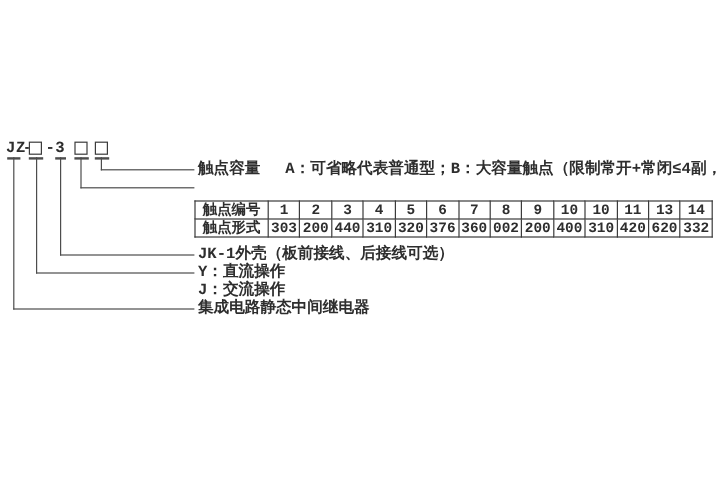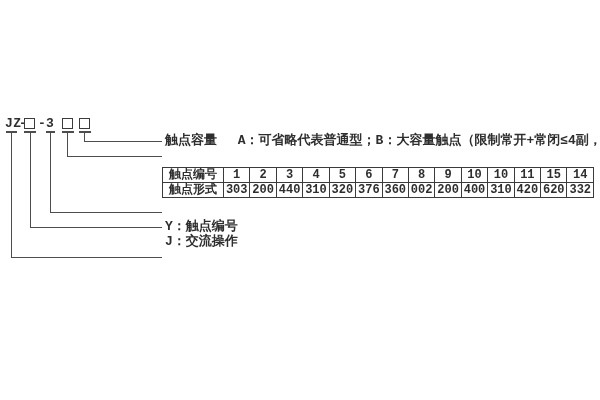--- a/index.html
+++ b/index.html
@@ -59,22 +59,24 @@
   <div class="vline" style="left:67px; top:131px; height:26px"></div>
   <div class="vline" style="left:84px; top:131px; height:11px"></div>
 
   <div class="hline" style="left:84px; top:141px; width:78px"></div>
   <div class="hline" style="left:67px; top:156px; width:95px"></div>
   <div class="hline" style="left:50px; top:212px; width:112px"></div>
   <div class="hline" style="left:30px; top:227px; width:132px"></div>
   <div class="hline" style="left:11px; top:257px; width:151px"></div>
 
   <div class="callout" style="top:134px">触点容量　 A：可省略代表普通型；B：大容量触点（限制常开+常闭≤4副，无转换）</div>
-  <div class="callout" style="top:220px">Y：触点编号</div>
+  <div class="callout" style="top:205px">JK-1外壳（板前接线、后接线可选）</div>
+  <div class="callout" style="top:220px">Y：直流操作</div>
   <div class="callout" style="top:235px">J：交流操作</div>
+  <div class="callout" style="top:250px">集成电路静态中间继电器</div>
 
   <table class="contact-table">
     <colgroup>
         <col class="c-head">
         <col span="14">
       </colgroup>
     <tbody>
       <tr>
         <td>触点编号</td>
         <td>1</td>
@@ -82,21 +84,21 @@
         <td>3</td>
         <td>4</td>
         <td>5</td>
         <td>6</td>
         <td>7</td>
         <td>8</td>
         <td>9</td>
         <td>10</td>
         <td>10</td>
         <td>11</td>
-        <td>15</td>
+        <td>13</td>
         <td>14</td>
       </tr>
       <tr>
         <td>触点形式</td>
         <td>303</td>
         <td>200</td>
         <td>440</td>
         <td>310</td>
         <td>320</td>
         <td>376</td>

